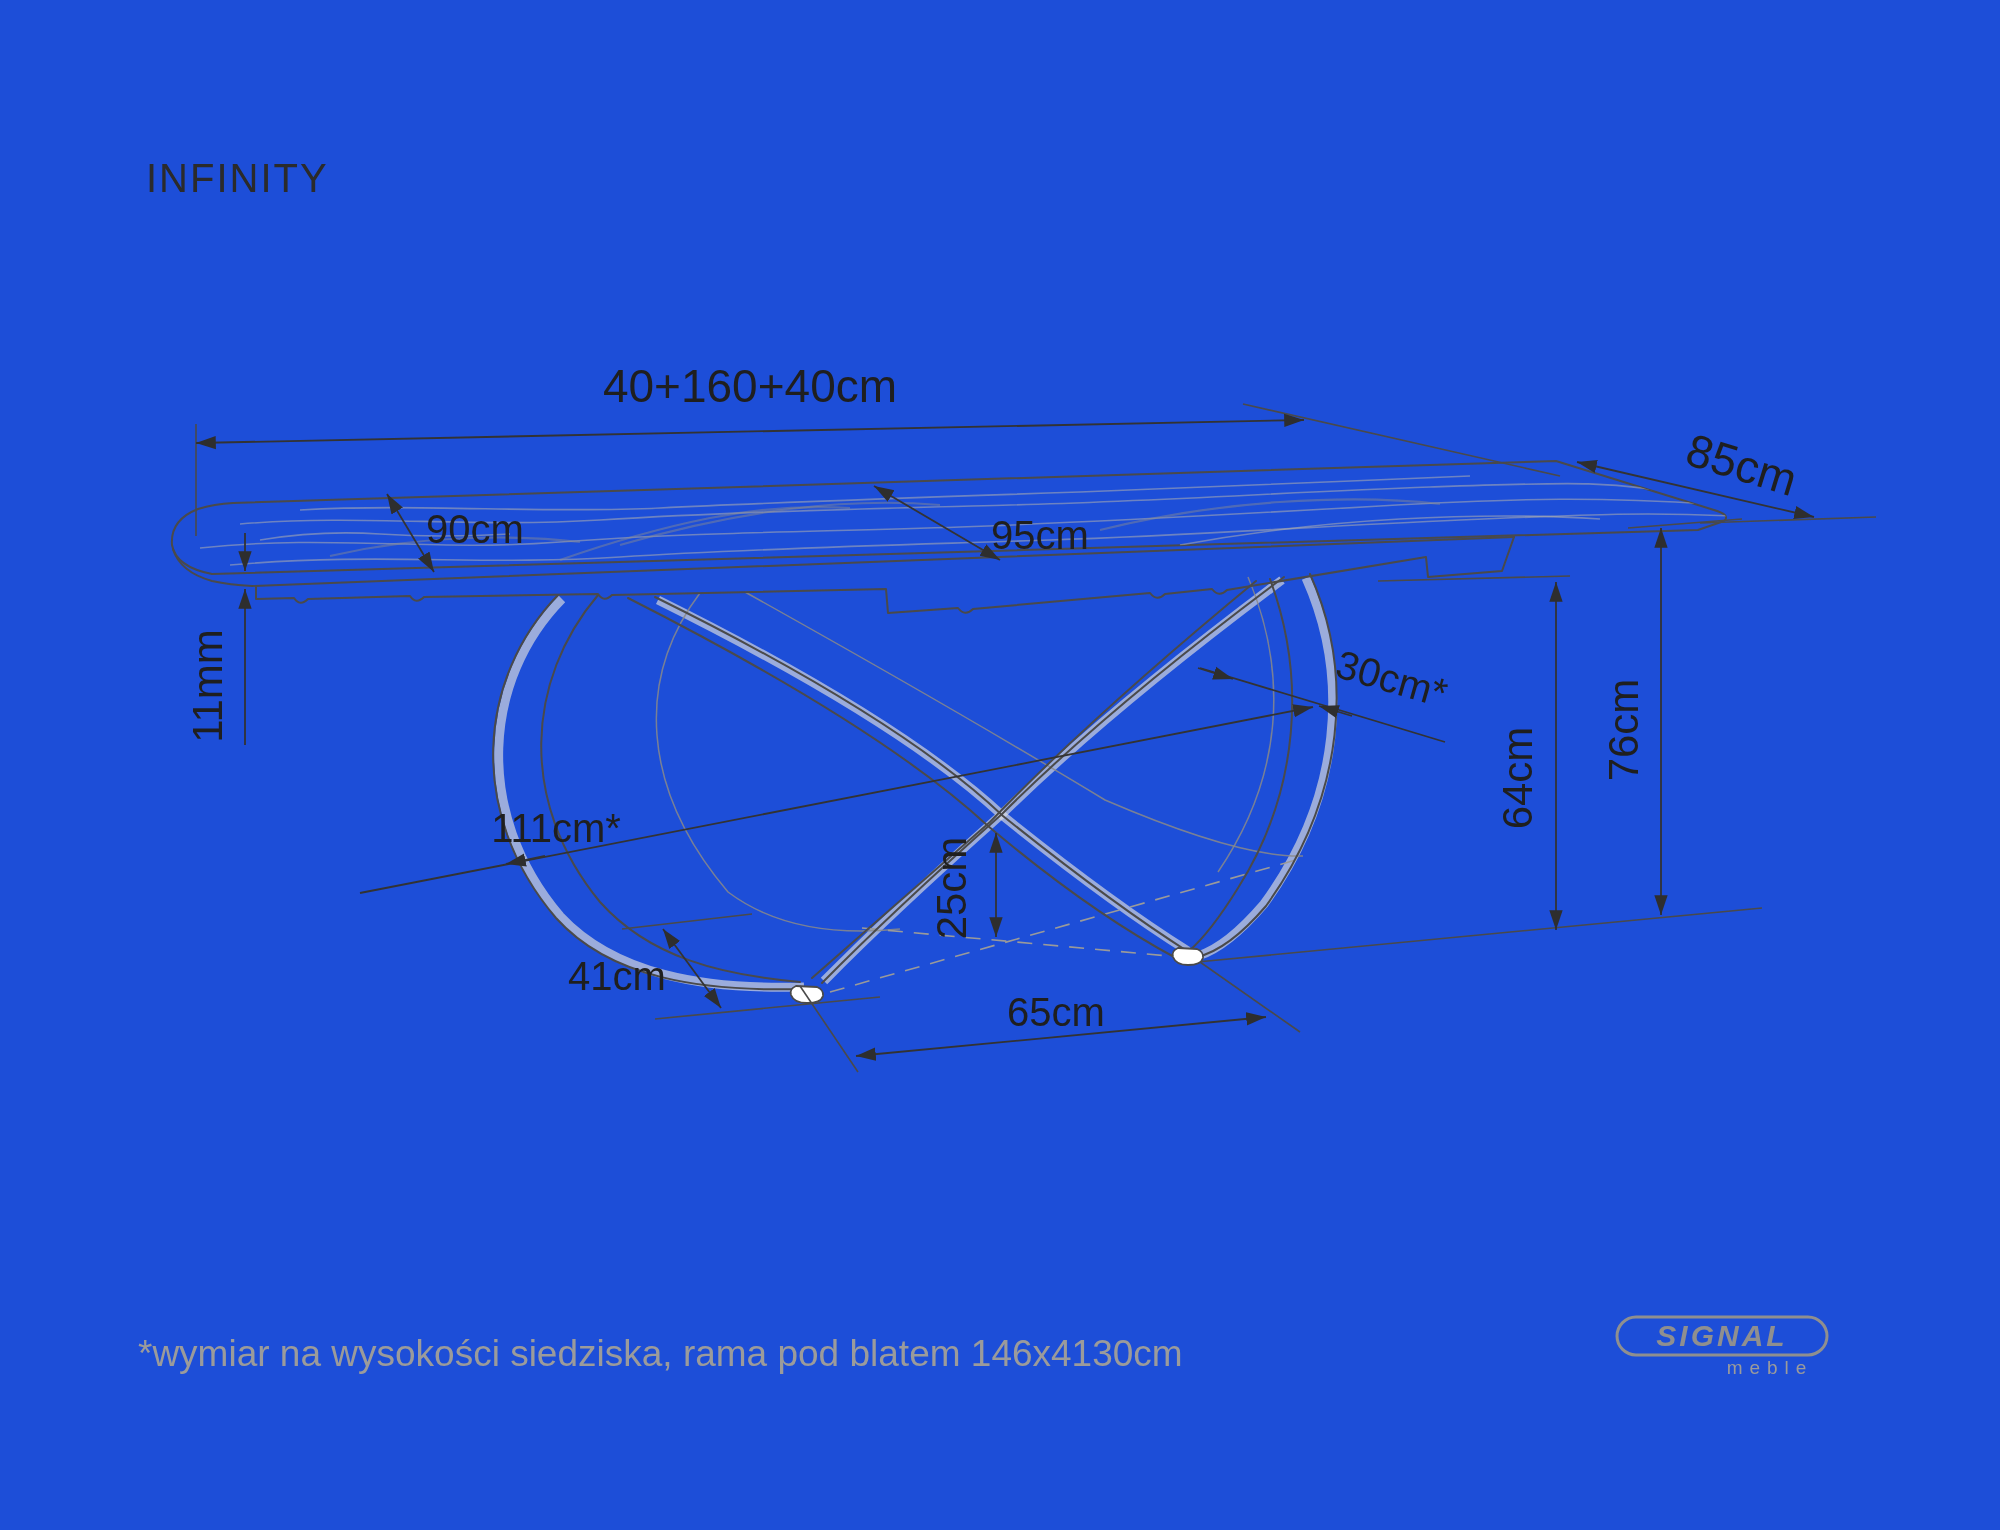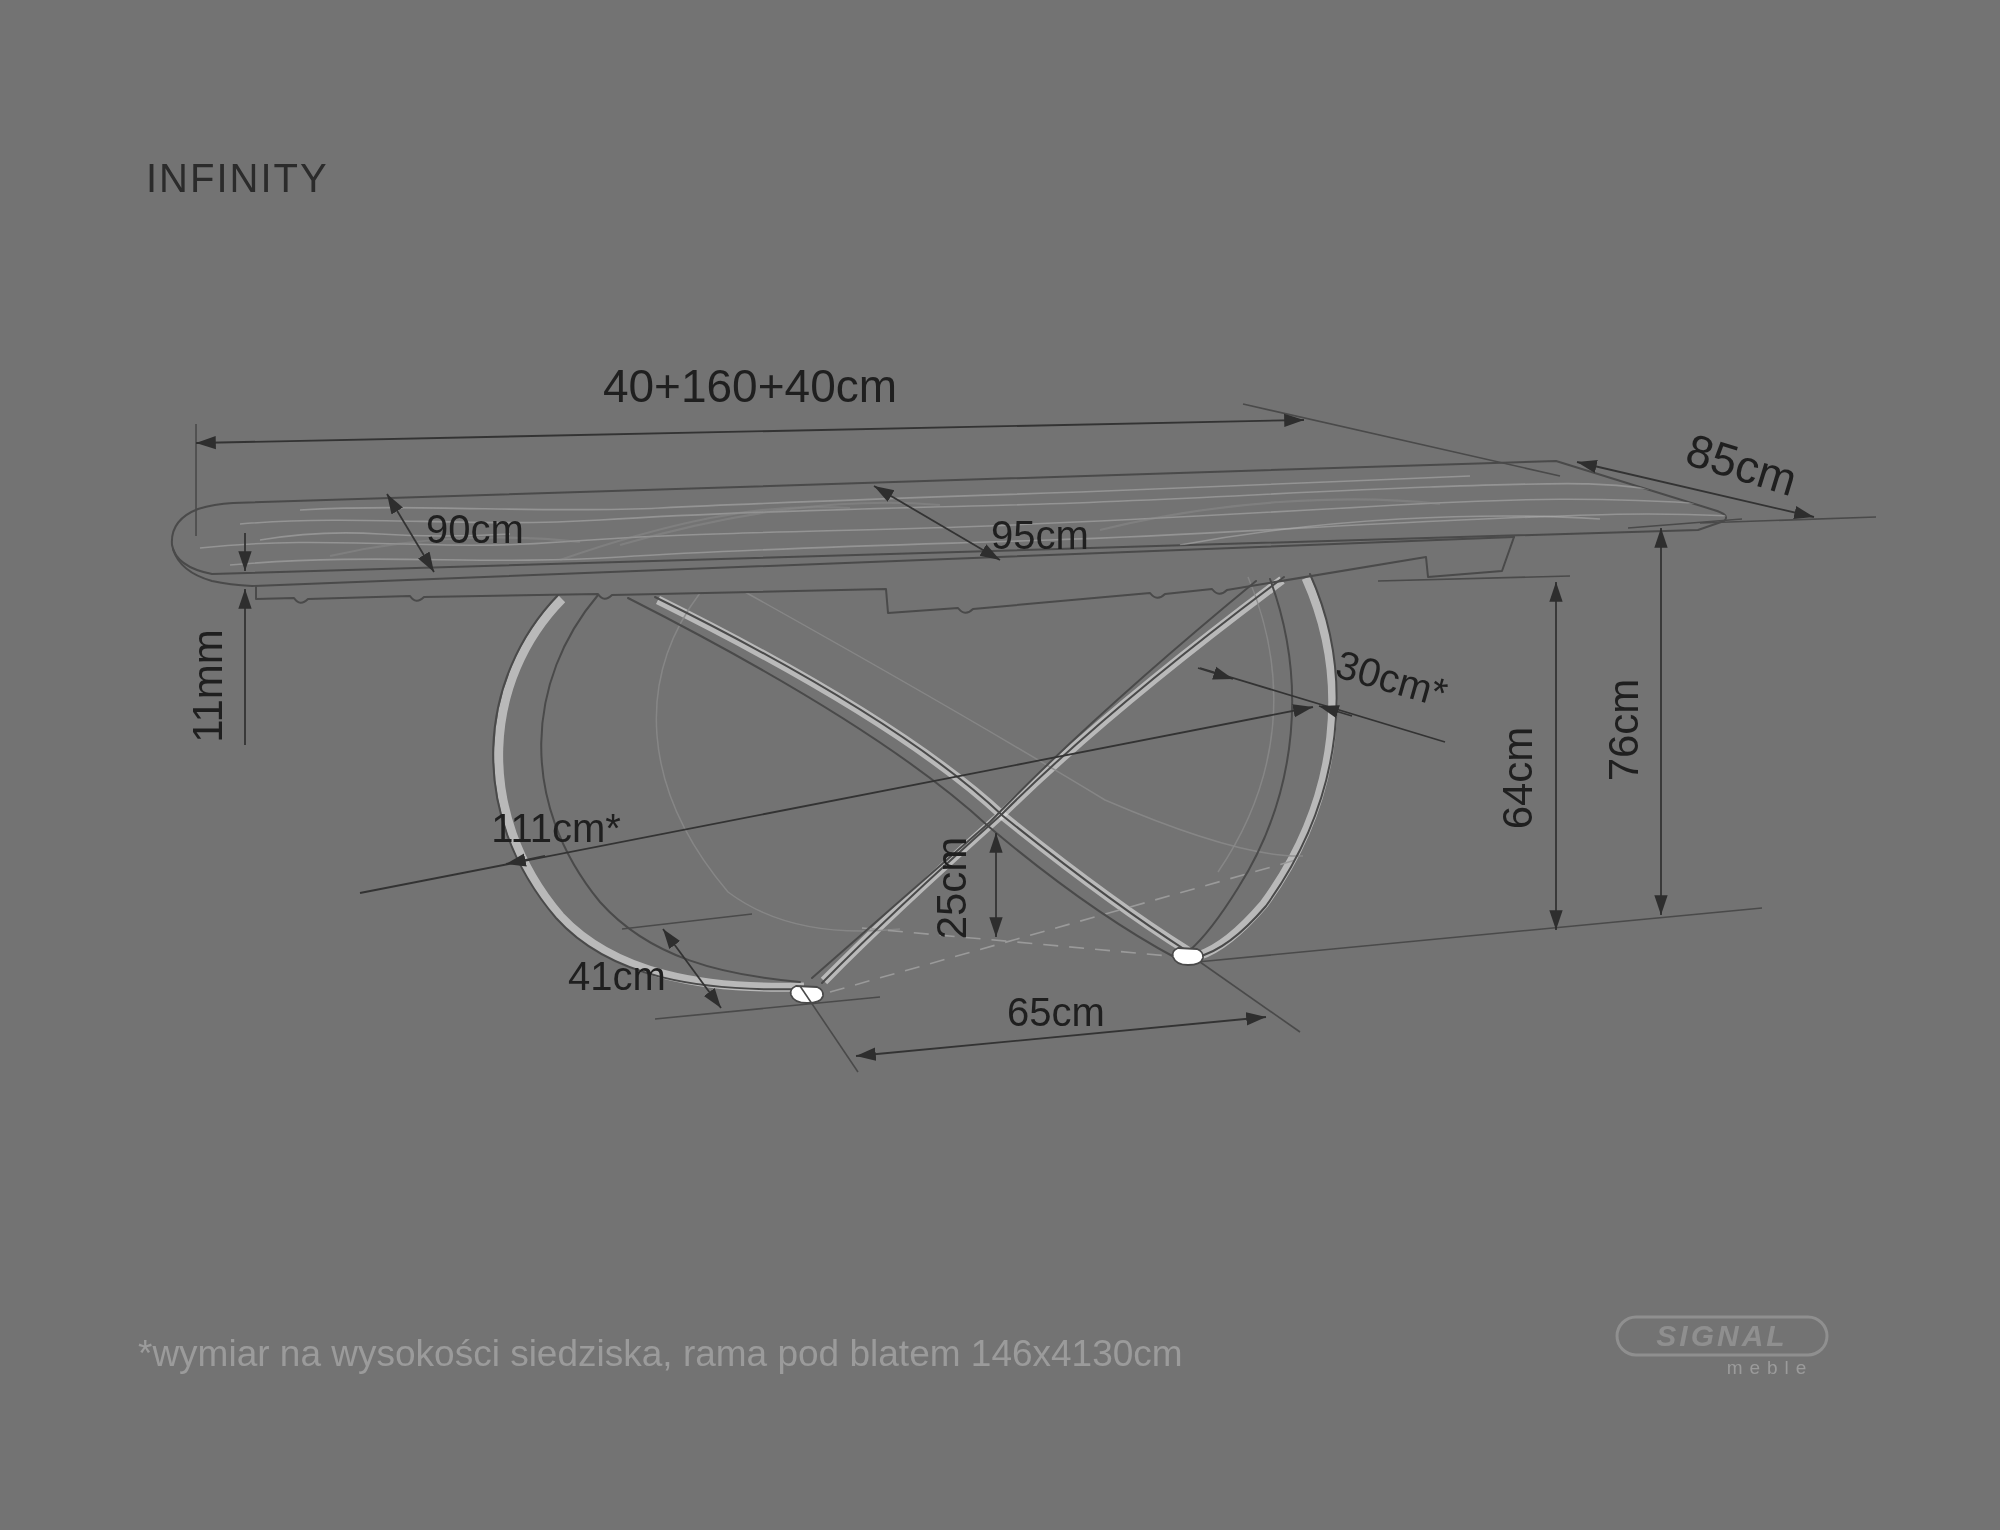--- a/index.html
+++ b/index.html
@@ -1,17 +1,17 @@
 <!DOCTYPE html>
 <html><head>
 <meta charset="utf-8">
 <title>INFINITY</title>
 <style>
   html,body{margin:0;padding:0;background:#fff;}
-  .canvas{position:relative;width:2000px;height:1530px;background:#737373;overflow:hidden;
+  .canvas{position:relative;width:2000px;height:1530px;background:#1d4ed8;overflow:hidden;
           font-family:"Liberation Sans", sans-serif;}
   svg{display:block}
   text{font-family:"Liberation Sans", sans-serif; fill:#1f1f1f;}
   .dim-label{font-size:40px;}
   .dim-label-lg{font-size:46px;}
   .dim-label-v{font-size:42px;}
   .title{font-size:40px;font-weight:500;letter-spacing:2px;fill:#2b2b2b;}
   .footer-note{font-size:37px;fill:#9b9b9b;}
   .logo-main{font-size:30px;font-weight:bold;font-style:italic;letter-spacing:3px;fill:#8f8f8f;}
   .logo-sub{font-size:19px;letter-spacing:7px;fill:#9b9b9b;}

